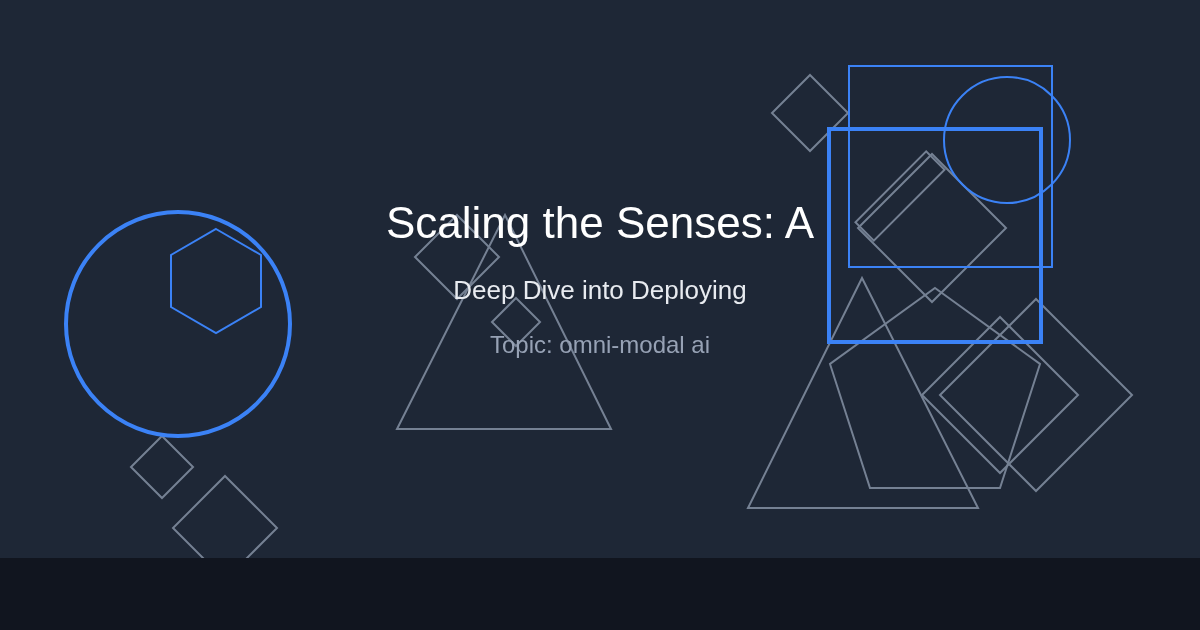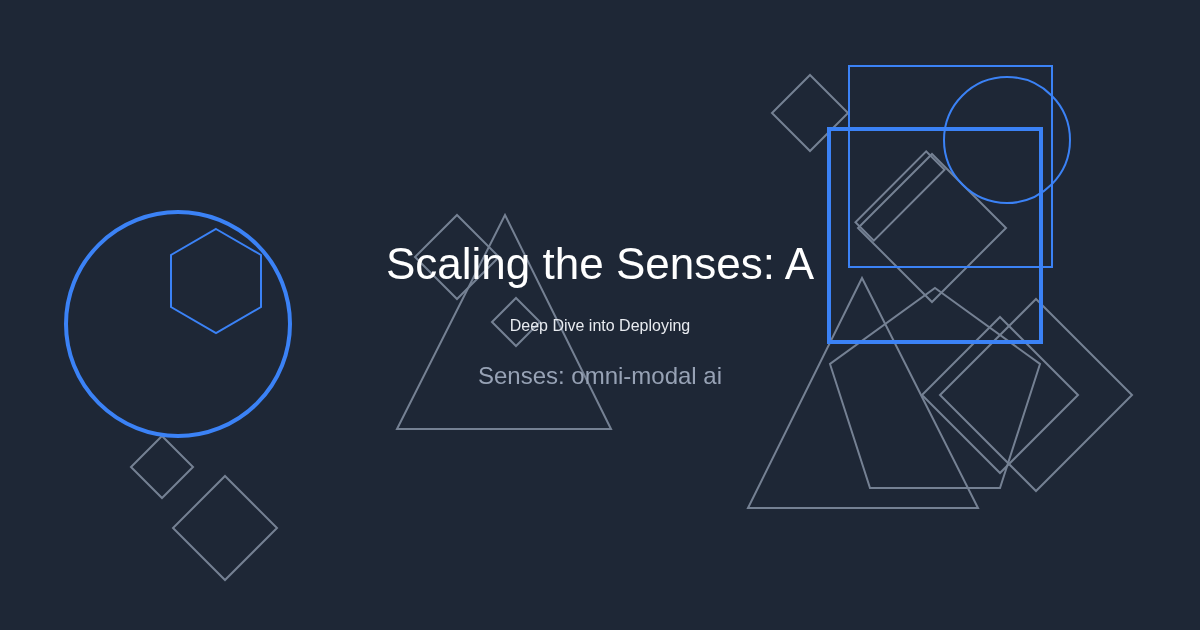--- a/index.html
+++ b/index.html
@@ -4,21 +4,21 @@
 <title>Social Card</title>
 <style>
   html, body {
     margin: 0;
     padding: 0;
     background: #11151f;
   }
   #card {
     position: relative;
     width: 1200px;
-    height: 630px;
+    height: 558px;
     overflow: hidden;
     background: #1e2736;
     font-family: "Liberation Sans", sans-serif;
   }
   #decor {
     position: absolute;
     inset: 0;
     width: 1200px;
     height: 630px;
     display: block;
@@ -35,21 +35,21 @@
   .title {
     font-size: 44px;
     line-height: 1.0;
     color: #ffffff;
     font-weight: 400;
     margin: 0;
     letter-spacing: 0px;
     white-space: nowrap;
   }
   .subtitle {
-    font-size: 16px;
+    font-size: 26px;
     line-height: 1.0;
     color: #e8ebf0;
     font-weight: 400;
     margin: 32px 0 0 0;
     white-space: nowrap;
   }
   .topic {
     font-size: 24px;
     line-height: 1.0;
     color: #97a2b5;
@@ -100,17 +100,17 @@
 
       <rect x="849" y="66" width="203" height="201" stroke-width="2"></rect>
       <circle cx="1007" cy="140" r="63" stroke-width="2"></circle>
       <rect x="829" y="129" width="212" height="213" stroke-width="4"></rect>
     </g>
   </svg>
 
   <div class="text-layer">
     <h1 class="title">Scaling the Senses: A</h1>
     <div class="subtitle">Deep Dive into Deploying</div>
-    <div class="topic">Senses: omni-modal ai</div>
+    <div class="topic">Topic: omni-modal ai</div>
   </div>
 
 
 </div>
 
 </body></html>

